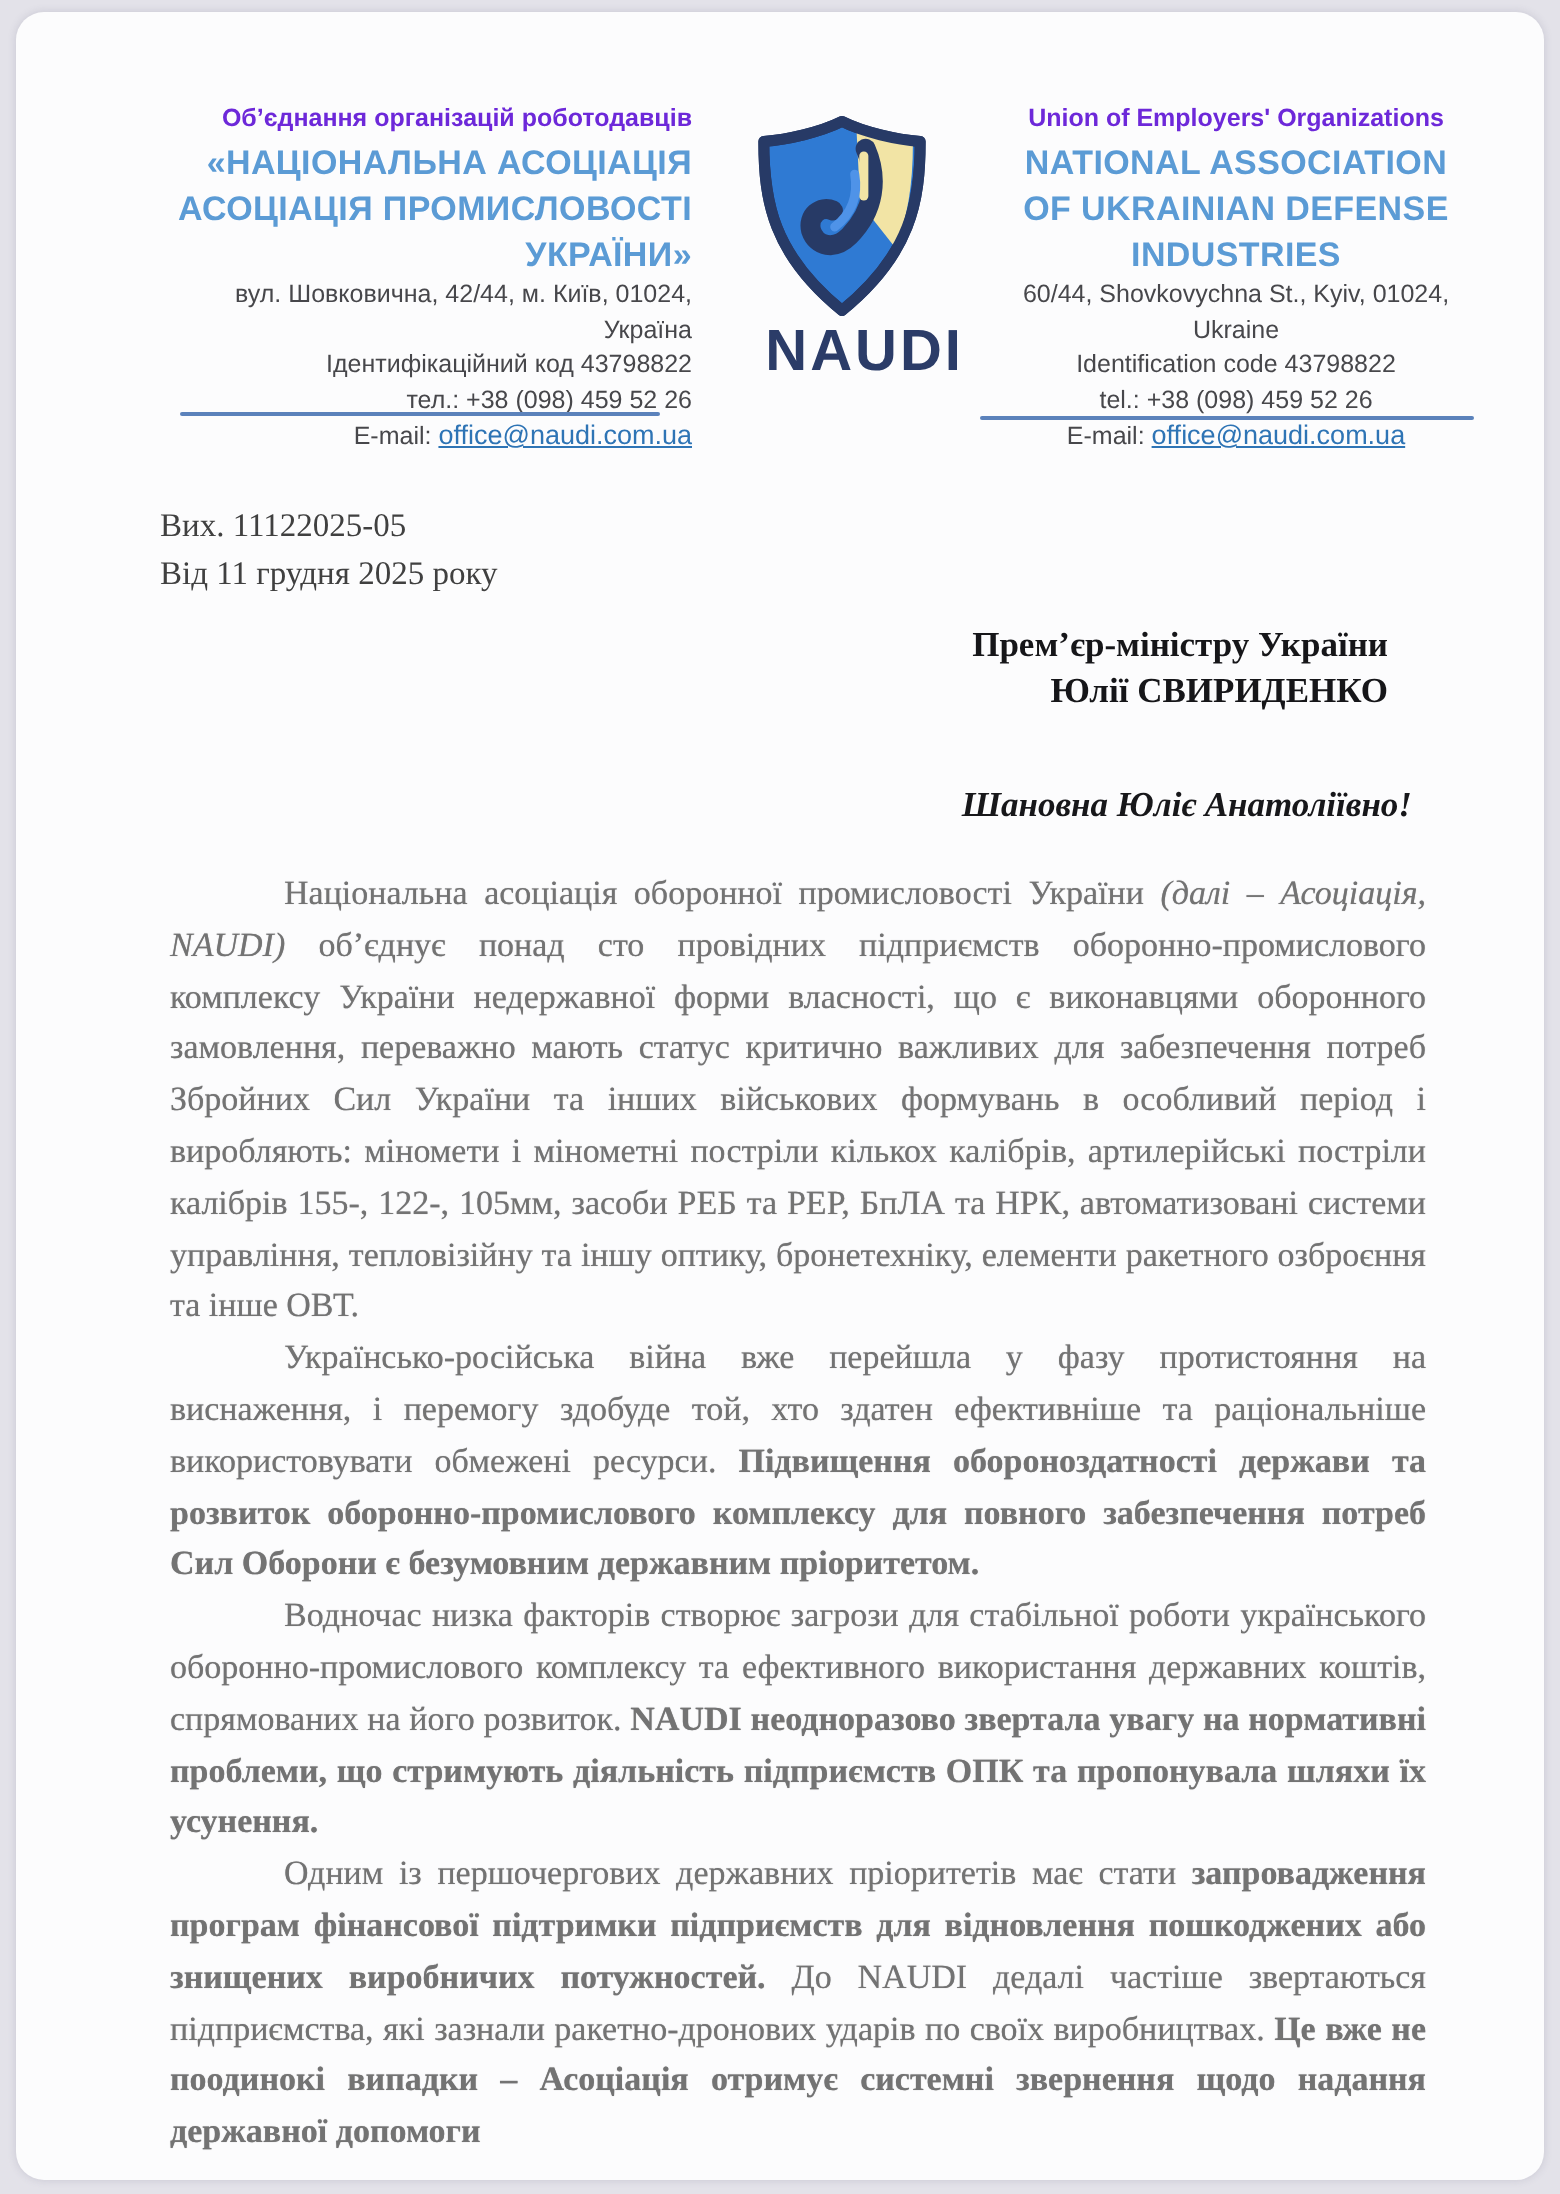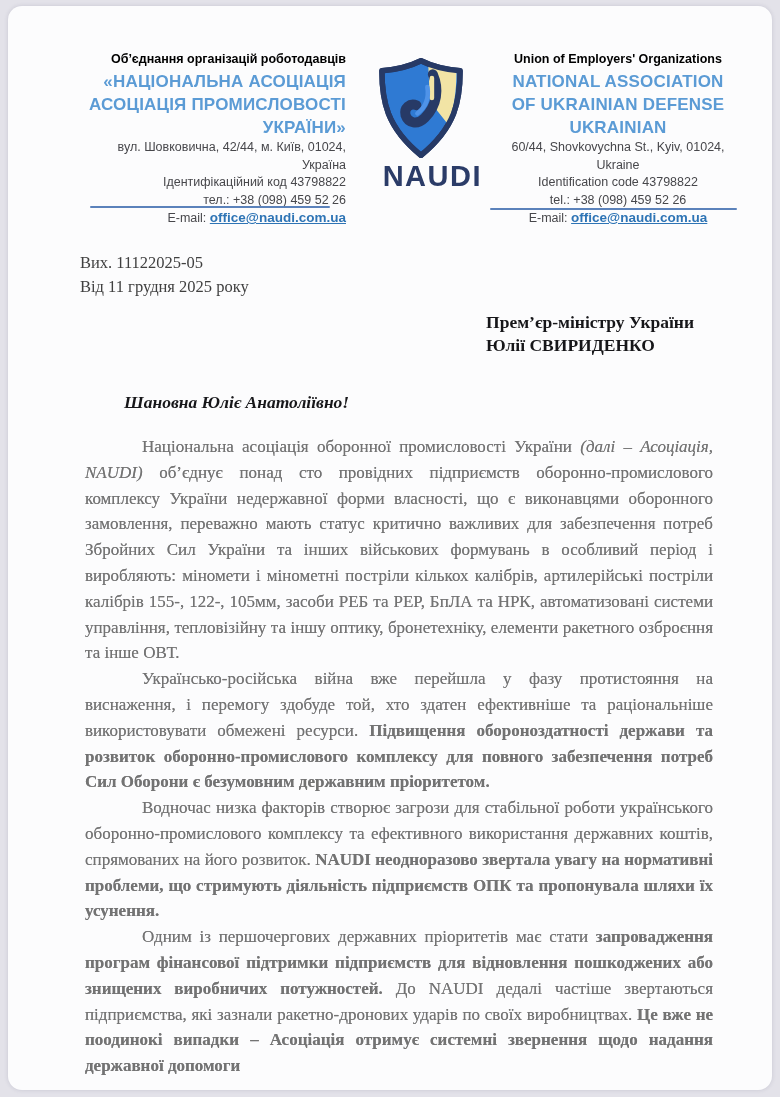--- a/index.html
+++ b/index.html
@@ -14,31 +14,31 @@
     box-shadow:0 0 4px rgba(80,80,110,0.18);
   }
   
   .lh-left{
     position:absolute;left:70px;top:45px;width:268px;text-align:right;
   }
   .lh-right{
     position:absolute;left:482px;top:45px;width:256px;text-align:center;
   }
   .org-type{
-    font-size:12.5px;font-weight:bold;color:#000000;line-height:16px;margin-bottom:3px;
+    font-size:12.5px;font-weight:bold;color:#6d28d9;line-height:16px;margin-bottom:3px;
   }
   .org-name{
     font-size:17px;font-weight:bold;color:#5b9bd5;line-height:23px;letter-spacing:0.2px;
   }
   .lh-detail{
     font-size:12.5px;color:#47474b;line-height:17.5px;
   }
   .lh-detail:first-of-type{margin-top:4px;}
   .email-link{
-    color:#2e74b5;text-decoration:underline;font-size:13.5px;cursor:pointer;font-weight:bold;
+    color:#2e74b5;text-decoration:underline;font-size:13.5px;cursor:pointer;
   }
   .divider{
     position:absolute;height:2px;background:#5b82bb;border-radius:1px;
   }
   .divider.left{left:82px;top:200px;width:240px;}
   .divider.right{left:482px;top:202px;width:247px;}
   
   .logo-block{
     position:absolute;left:352px;top:52px;width:122px;text-align:right;
   }
@@ -47,25 +47,25 @@
     font-size:29px;font-weight:bold;color:#2b3c68;letter-spacing:1.5px;
     margin-top:2px;font-family:"Liberation Sans",sans-serif;
   }
   
   .serif{font-family:"Liberation Serif", serif;}
   .ref-block{
     position:absolute;left:72px;top:245px;
     font-size:16.5px;line-height:23.5px;color:#404040;
   }
   .addressee{
-    position:absolute;right:78px;top:305px;text-align:left;
+    position:absolute;right:78px;top:305px;text-align:right;
     font-size:17.5px;font-weight:bold;line-height:23px;color:#161619;
   }
   .salutation{
-    position:absolute;left:72px;top:386px;width:626px;text-align:left;
+    position:absolute;left:72px;top:386px;width:626px;text-align:right;
     padding-left:44px;box-sizing:border-box;
     font-size:17.5px;font-weight:bold;font-style:italic;color:#17171a;
   }
   .letter-body{
     position:absolute;left:77px;top:428px;width:628px;
     font-size:17px;line-height:25.8px;color:#737373;
     text-align:justify;
   }
   .letter-body p{
     margin:0;text-indent:57px;
@@ -102,21 +102,21 @@
       <path d="M62 22 L62 44" fill="none" stroke="#f2e4a5" stroke-width="5" stroke-linecap="round"></path>
       <path d="M57 32 C59 44 55 54 46 61" fill="none" stroke="#4f93e8" stroke-width="5" stroke-linecap="round"></path>
     </svg>
     <div class="wordmark">NAUDI</div>
   </div>
 
   <div class="lh-right">
     <div class="org-type">Union of Employers' Organizations</div>
     <div class="org-name">NATIONAL ASSOCIATION</div>
     <div class="org-name">OF UKRAINIAN DEFENSE</div>
-    <div class="org-name">UKRAINIAN</div>
+    <div class="org-name">INDUSTRIES</div>
     <div class="lh-detail">60/44, Shovkovychna St., Kyiv, 01024, Ukraine</div>
     <div class="lh-detail">Identification code 43798822</div>
     <div class="lh-detail">tel.: +38 (098) 459 52 26</div>
     <div class="lh-detail">
       <span>E-mail:</span>
       <span class="email-link">office@naudi.com.ua</span>
     </div>
   </div>
 
   <div class="divider left"></div>

